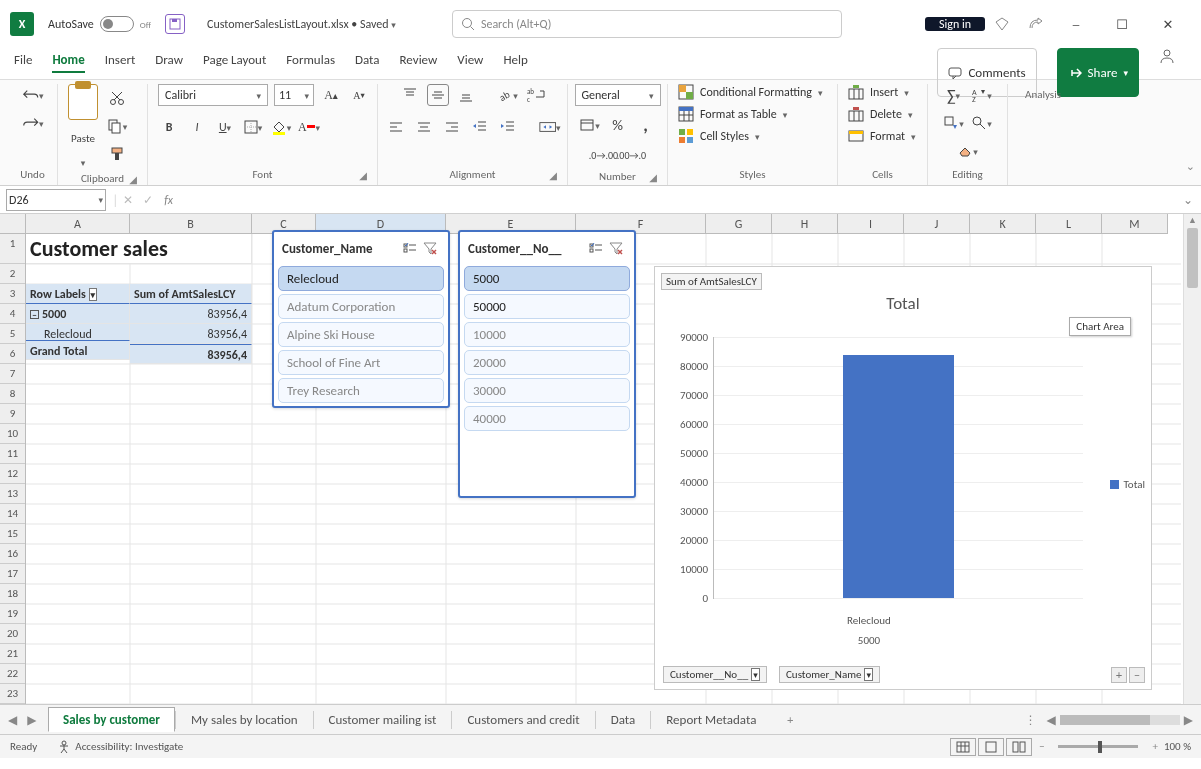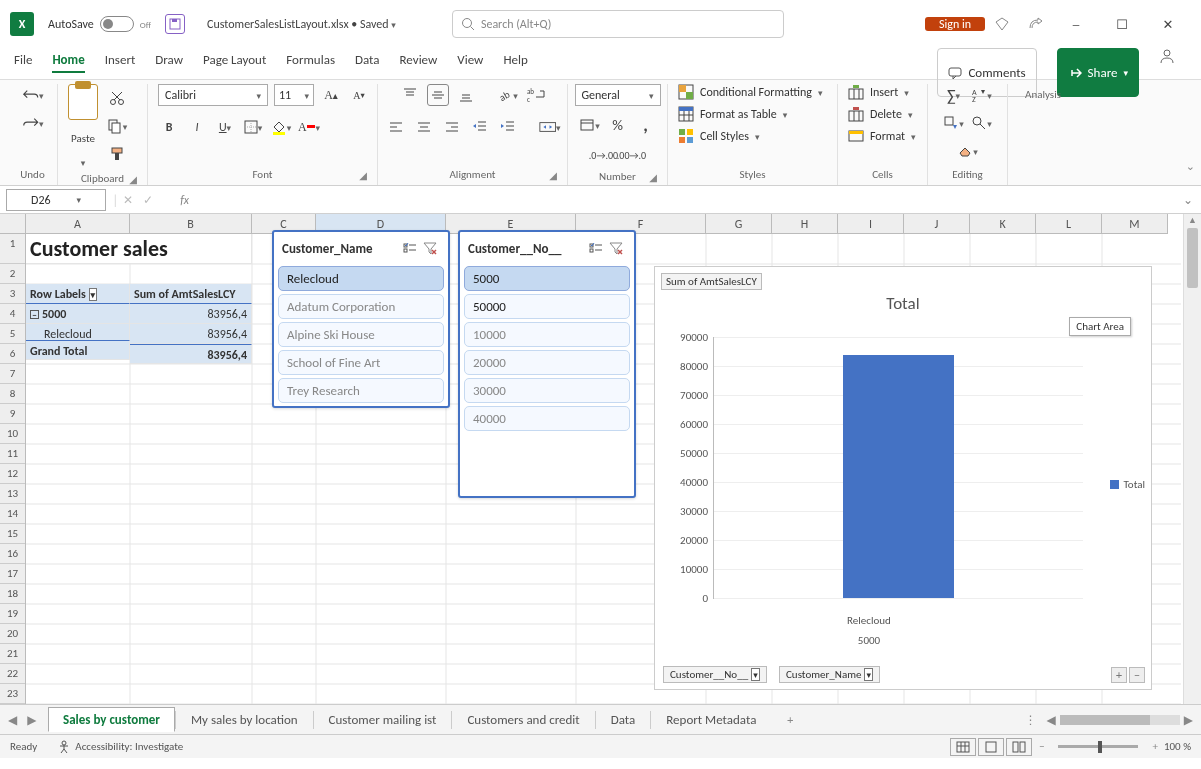--- a/index.html
+++ b/index.html
@@ -4,23 +4,23 @@
 <style>
 * { box-sizing: border-box; margin: 0; padding: 0; font-family: "Segoe UI", Calibri, sans-serif; }
 body { background: #fff; width: 1201px; height: 769px; overflow: hidden; font-size: 12px; color: #333; }
 .titlebar { height: 48px; display: flex; align-items: center; padding: 0 10px; background: #fff; }
 .app-icon { width: 24px; height: 24px; background: #107c41; display:flex; align-items:center; justify-content:center; color:#fff; font-weight:bold; border-radius:3px; }
 .autosave { margin-left: 14px; font-size:12px; display:flex; align-items:center; gap:6px; }
 .toggle-off { width:34px; height:16px; border:1px solid #888; border-radius:8px; position:relative; background:#fff; }
 .toggle-off::after { content:""; width:10px; height:10px; background:#888; border-radius:50%; position:absolute; top:2px; left:2px; }
 .save-icon { width:20px; height:20px; margin-left:14px; display:flex; align-items:center; justify-content:center; color:#8661c5; border:1px solid #8661c5; border-radius:3px; font-size:13px;}
 .file-title { margin-left: 22px; font-size:12px; color:#444; }
-.search-box { margin-left: 56px; width: 332px; height:28px; border:1px solid #ccc; border-radius:4px; display:flex; align-items:center; padding:0 8px; color:#888; gap:6px;}
+.search-box { margin-left: 56px; width: 390px; height:28px; border:1px solid #ccc; border-radius:4px; display:flex; align-items:center; padding:0 8px; color:#888; gap:6px;}
 .titlebar-spacer { flex:1; }
-.signin-btn { background:#c2410c; color:#fff; padding:0 14px; border-radius:3px; font-size:12px; }
+.signin-btn { background:#0f172a; color:#fff; padding:0 14px; border-radius:3px; font-size:12px; }
 .titlebar-icon { width:34px; display:flex; justify-content:center; color:#666; font-size:14px;}
 .wincontrol { width:46px; display:flex; justify-content:center; color:#444; font-size:13px; }
 .menubar { height:32px; display:flex; align-items:flex-start; padding:0 14px; gap:20px; border-bottom:1px solid #ddd; }
 .menubar .tab { font-size:13px; color:#444; padding:4px 0;}
 .menubar .tab.active { color:#0f7b3e; border-bottom:2px solid #0f7b3e; font-weight:600;}
 .menubar-spacer { flex:1; }
 .comments-btn, .share-btn { display:flex; align-items:center; gap:6px; padding:16px 10px; border:1px solid #ccc; border-radius:4px; font-size:13px; }
 .share-btn { background:#107c41; color:#fff; border-color:#107c41; }
 .ribbon { height:106px; background:#fafafa; border-bottom:1px solid #d0d0d0; display:flex; padding:4px 8px 0; }
 .ribbon-group { border-right:1px solid #e1e1e1; padding:0 10px; display:flex; flex-direction:column; justify-content:space-between; }
@@ -30,22 +30,22 @@
 .r-col { display:flex; flex-direction:column; gap:6px; }
 .r-row { display:flex; gap:6px; align-items:center; }
 .r-btn { width:22px; height:22px; display:flex; align-items:center; justify-content:center; color:#444; border-radius:3px;}
 .r-btn.big { width:auto; height:auto; flex-direction:column; gap:12px; font-size:11px; }
 .paste-icon { width:30px; height:36px; border:1px solid #c09030; background:#fff; border-radius:3px; position:relative;}
 .paste-icon::before{content:""; position:absolute; top:-4px; left:6px; right:6px; height:8px; background:#c09030; border-radius:2px;}
 .font-name-box { width:110px; height:22px; border:1px solid #aaa; background:#fff; padding:0 6px; font-size:12px; display:flex; align-items:center; justify-content:space-between;}
 .font-size-box { width:40px; height:22px; border:1px solid #aaa; background:#fff; padding:0 4px; font-size:12px; display:flex; align-items:center; justify-content:space-between;}
 .dd { font-size:9px; color:#666; }
 .namebox-row { height:28px; display:flex; align-items:center; border-bottom:1px solid #d0d0d0; }
-.namebox { width:100px; height:22px; border:1px solid #aaa; margin:0 6px; padding:0 24px; display:flex; align-items:center; justify-content:space-between; font-size:12px;}
-.fx-label { font-style:italic; color:#888; margin:0 22px; }
+.namebox { width:100px; height:22px; border:1px solid #aaa; margin:0 6px; padding:0 2px; display:flex; align-items:center; justify-content:space-between; font-size:12px;}
+.fx-label { font-style:italic; color:#888; margin:0 6px; }
 .formula-input { flex:1; height:22px; border:none; }
 .sheet-area { position:relative; height:490px; }
 .col-headers { position:absolute; top:0; left:0; height:20px; display:flex; background:#eee; border-bottom:1px solid #bbb;}
 .ch { border-right:1px solid #bbb; text-align:center; font-size:12px; color:#555; line-height:20px;}
 .ch-rowhdr { width:26px; }
 .row-headers { position:absolute; top:20px; left:0; width:26px; background:#eee; border-right:1px solid #bbb;}
 .rh { height:20px; border-bottom:1px solid #ccc; text-align:center; font-size:11px; color:#555; line-height:20px;}
 .rh.tall { height:30px;}
 .grid-body { position:absolute; top:20px; left:26px; right:20px; bottom:0;}
 .gcell { position:absolute; border-right:1px solid #e5e5e5; border-bottom:1px solid #e5e5e5; padding:0 4px; line-height:20px; font-size:12px; background:#fff; overflow:hidden; white-space:nowrap;}

